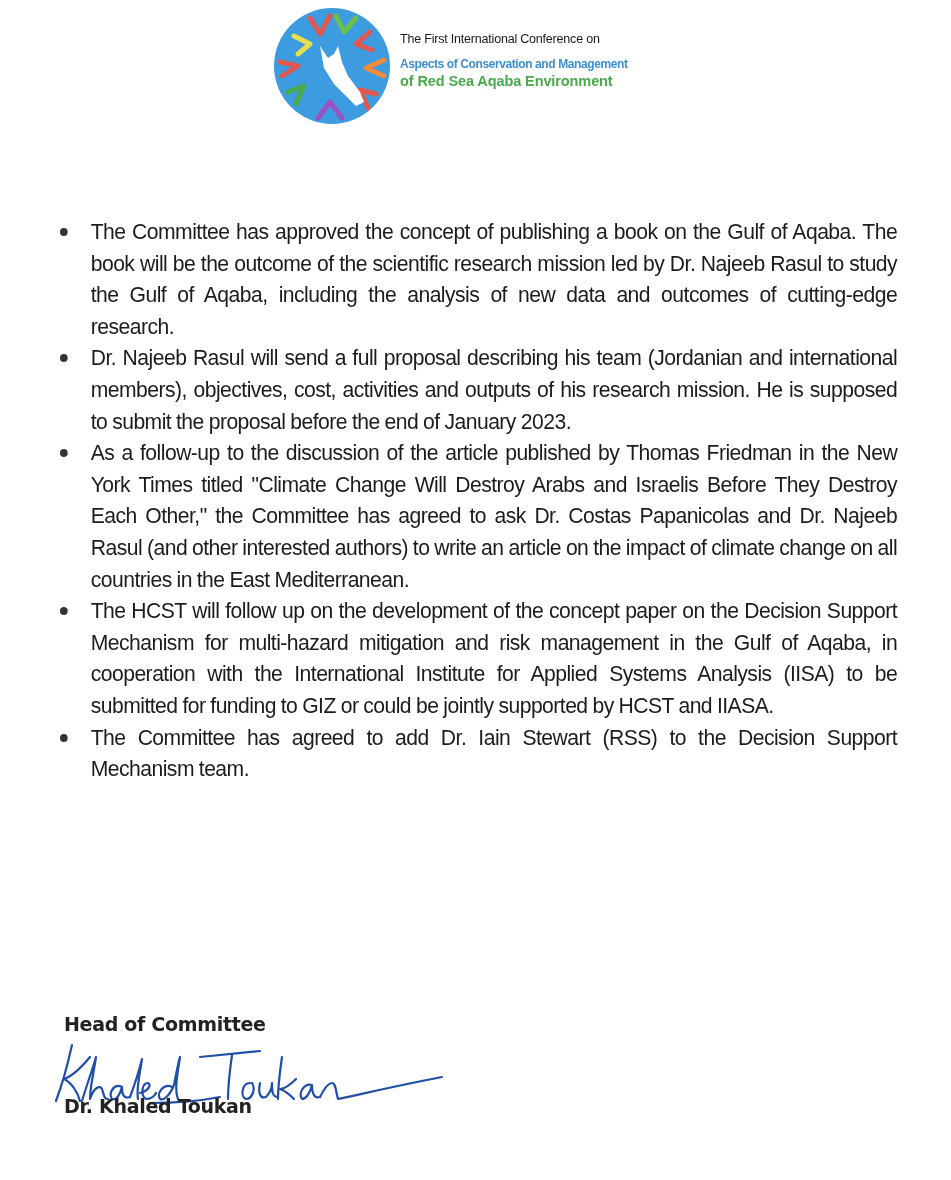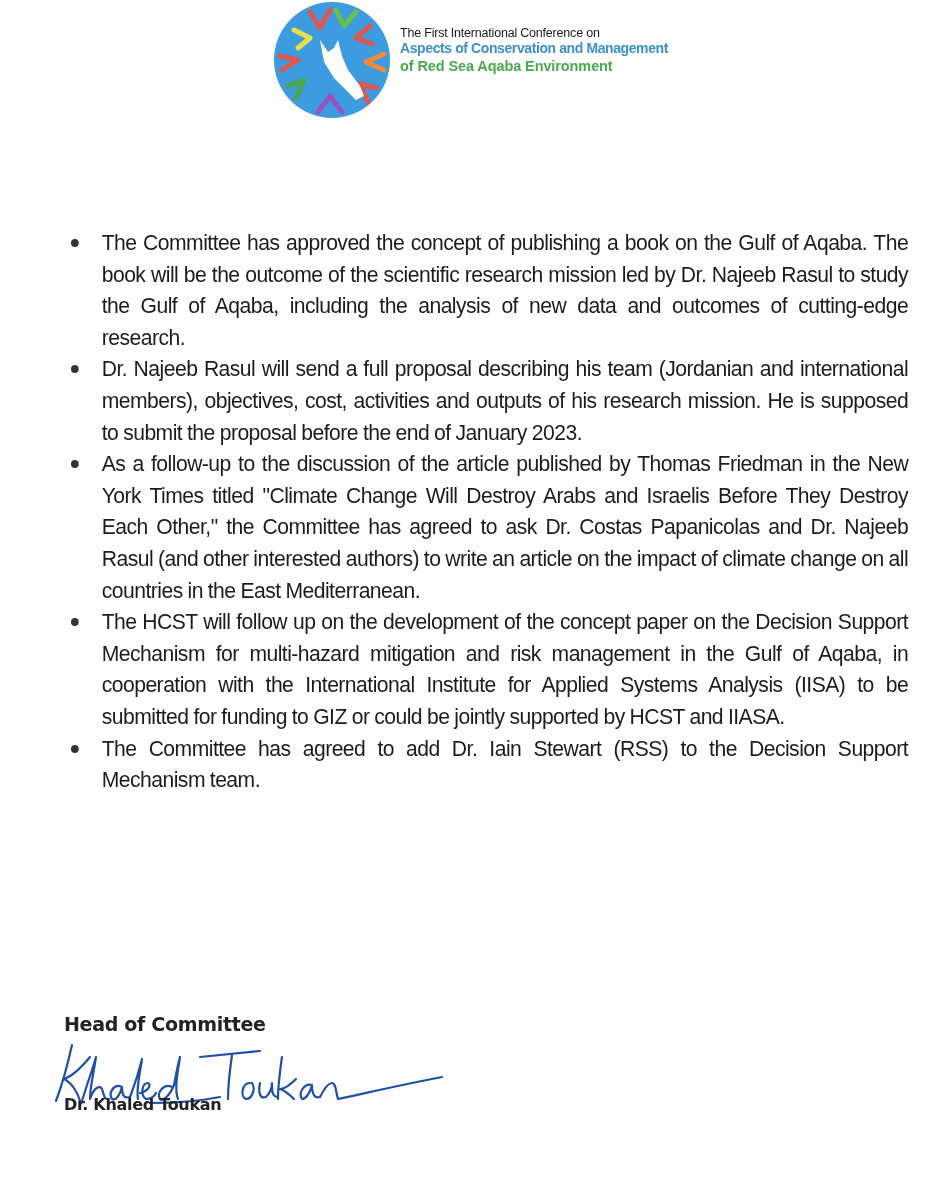--- a/index.html
+++ b/index.html
@@ -11,21 +11,21 @@
       width: 951px;
       height: 1180px;
       position: relative;
       overflow: hidden;
       font-family: "Liberation Sans", sans-serif;
       color: #1c1c1c;
     }
     .header {
       position: absolute;
       left: 272px;
-      top: 0;
+      top: 6px;
       width: 380px;
       height: 122px;
     }
     .logo {
       position: absolute;
       left: 0;
       top: 0;
       width: 120px;
       height: 120px;
     }
@@ -41,39 +41,39 @@
       letter-spacing: -0.2px;
     }
     .conf-line2 {
       font-size: 19px;
       font-weight: bold;
       color: #e0574f;
       margin-top: 11px;
       letter-spacing: -0.2px;
     }
     .conf-line3 {
-      font-size: 14px;
+      font-size: 12px;
       font-weight: bold;
       color: #3d8fd0;
-      margin-top: 0;
+      margin-top: 11px;
       letter-spacing: -0.4px;
     }
     .conf-line4 {
       font-size: 14.5px;
       font-weight: bold;
       color: #4aa94a;
       margin-top: 2px;
       letter-spacing: -0.1px;
     }
     .bullets {
       position: absolute;
       left: 56px;
       top: 212px;
       width: 838px;
-      margin: 15px;
+      margin: 4px;
       padding: 0;
       list-style: none;
     }
     .bullet-item {
       position: relative;
       padding-left: 32px;
       font-family: "Liberation Sans", sans-serif;
       font-size: 22px;
       line-height: 31.6px;
       text-align: justify;
@@ -112,21 +112,21 @@
       width: 400px;
       height: 72px;
     }
     .sign-name {
       position: absolute;
       left: 0;
       top: 82px;
       white-space: nowrap;
       font-family: "DejaVu Sans", sans-serif;
       font-weight: bold;
-      font-size: 16px;
+      font-size: 19px;
       color: #222;
       letter-spacing: -0.3px;
     }
   </style>
 </head>
 <body>
 
 <div class="header">
   <svg class="logo" viewBox="0 0 120 120">
     <circle cx="60" cy="60" r="58" fill="#3d9be0"></circle>

